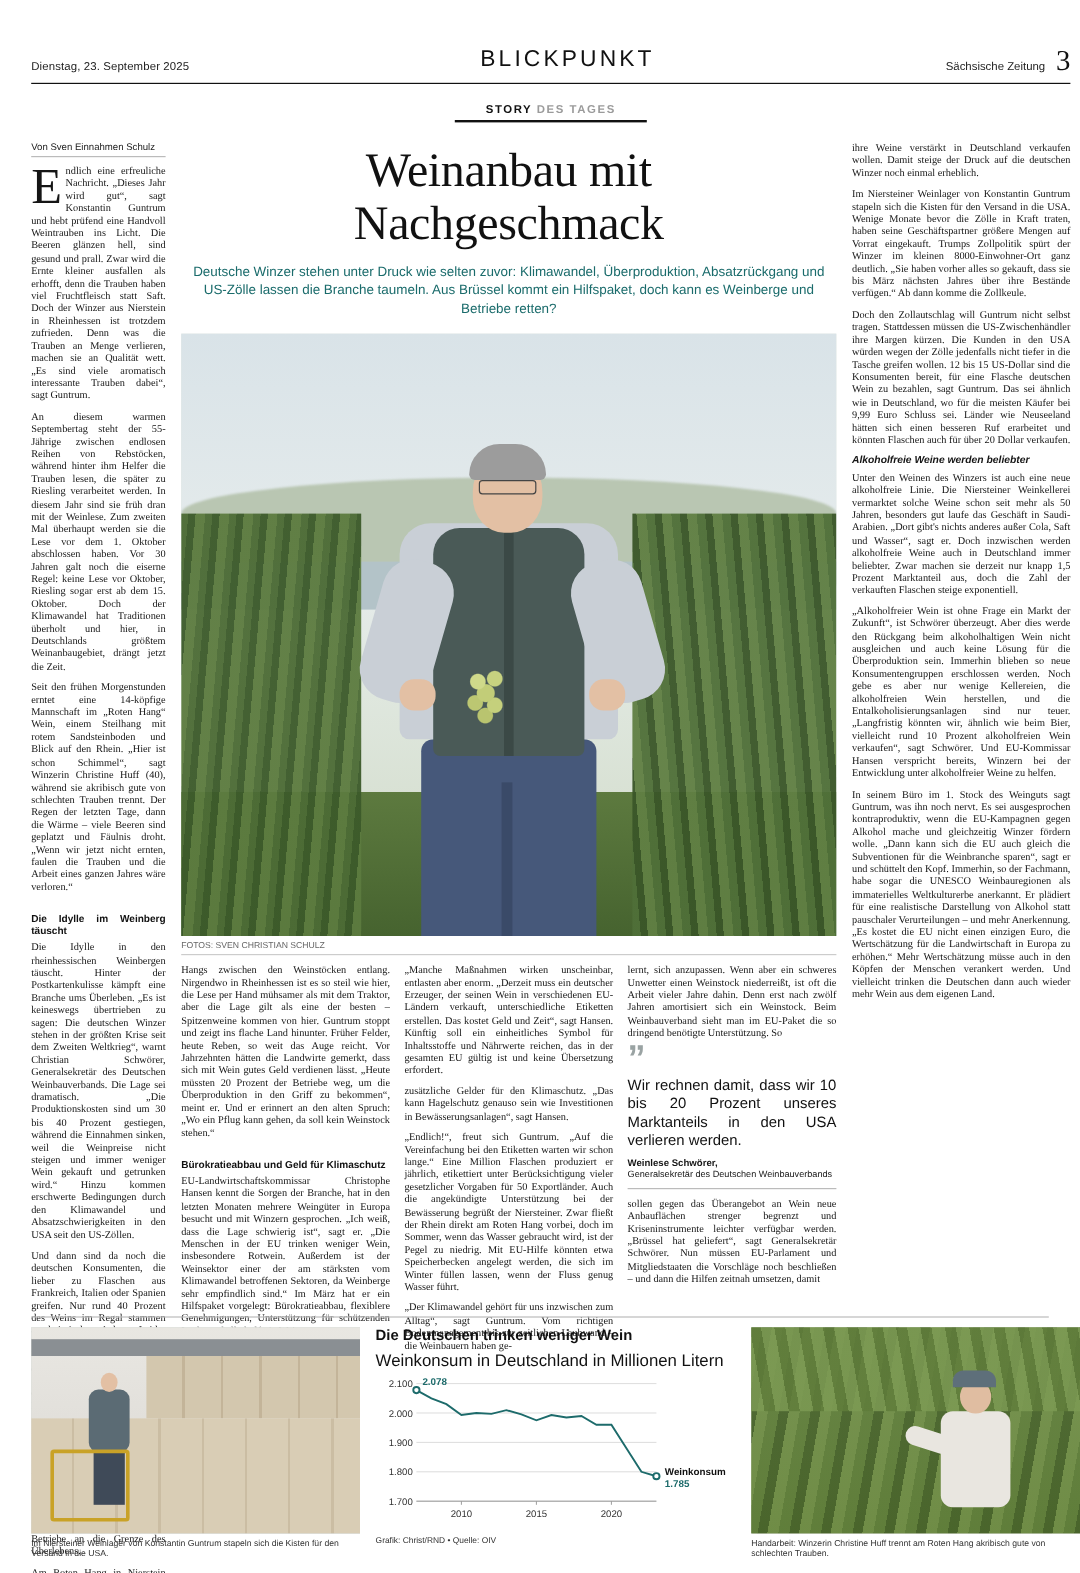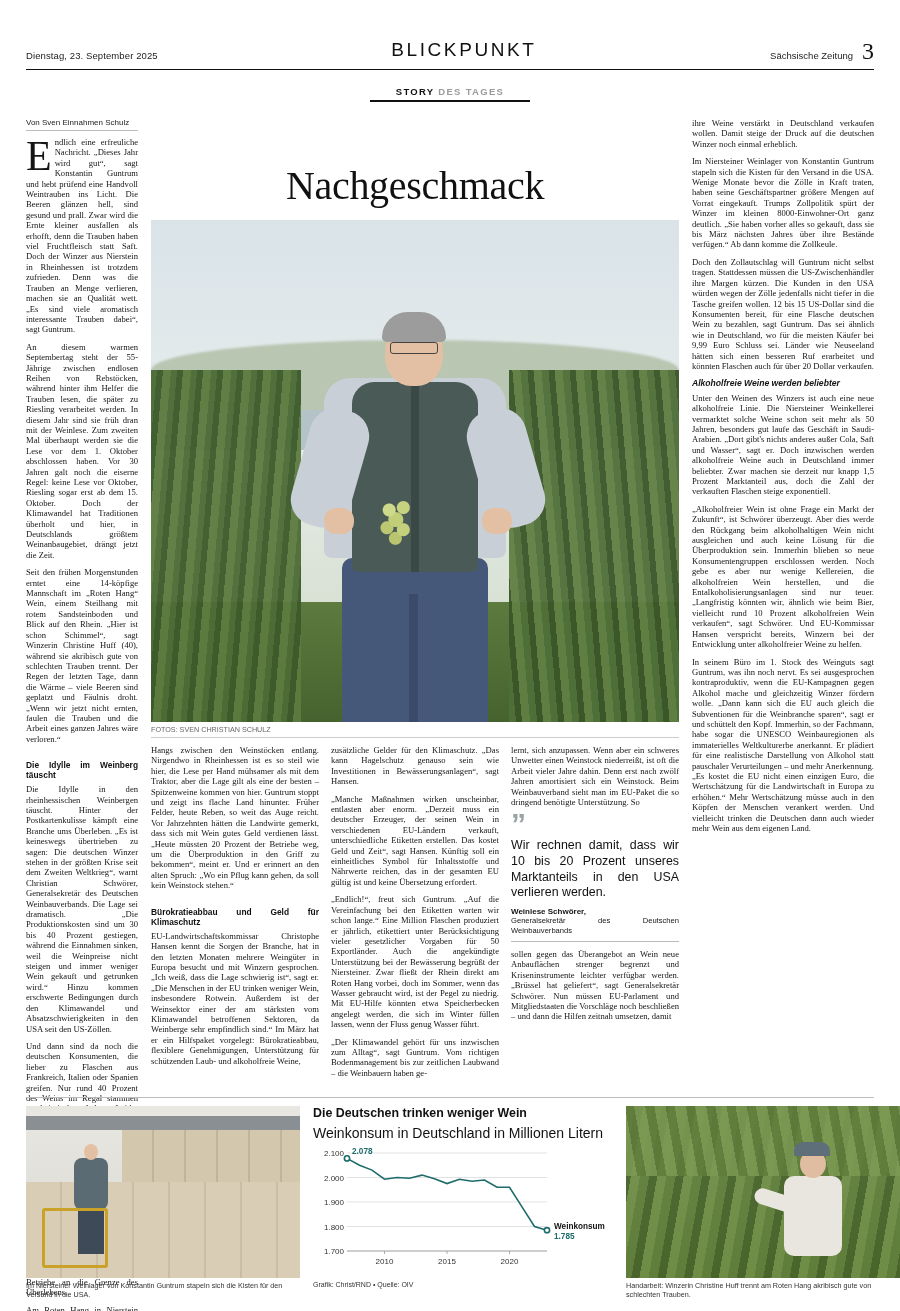--- a/index.html
+++ b/index.html
@@ -5,21 +5,21 @@
   * { box-sizing: border-box; }
   html, body { margin:0; padding:0; }
   body {
     width: 900px; height: 1311px;
     background: #ffffff;
     font-family: "Liberation Serif", serif;
     color: #111;
     position: relative;
     overflow: hidden;
   }
-  .page { position:relative; width:900px; height:1311px; padding: 26px 26px 10px 26px; }
+  .page { position:relative; width:900px; height:1311px; padding: 26px 8px 10px 26px; }
 
   
   .masthead {
     display:flex; align-items:flex-end; justify-content:space-between;
     border-bottom: 1.2px solid #111;
     padding-bottom: 8px;
     height: 44px;
   }
   .masthead .date { font-family:"Liberation Sans", sans-serif; font-size:9.5px; color:#222; letter-spacing:0.1px; }
   .masthead .center { font-family:"Liberation Sans", sans-serif; font-size:19px; letter-spacing:2.6px; font-weight:400; color:#111; }
@@ -202,23 +202,24 @@
         <div class="subhead">Die Idylle im Weinberg täuscht</div>
         <p>Die Idylle in den rheinhessischen Weinbergen täuscht. Hinter der Postkartenkulisse kämpft eine Branche ums Überleben. „Es ist keineswegs übertrieben zu sagen: Die deutschen Winzer stehen in der größten Krise seit dem Zweiten Weltkrieg“, warnt Christian Schwörer, Generalsekretär des Deutschen Weinbauverbands. Die Lage sei dramatisch. „Die Produktionskosten sind um 30 bis 40 Prozent gestiegen, während die Einnahmen sinken, weil die Weinpreise nicht steigen und immer weniger Wein gekauft und getrunken wird.“ Hinzu kommen erschwerte Bedingungen durch den Klimawandel und Absatzschwierigkeiten in den USA seit den US-Zöllen.</p>
         <p>Und dann sind da noch die deutschen Konsumenten, die lieber zu Flaschen aus Frankreich, Italien oder Spanien greifen. Nur rund 40 Prozent des Weins im Regal stammen aus heimischem Anbau. „Leider haben wir keinen ausgeprägten Wein-Patriotismus wie Spanien oder Frankreich“, sagt Schwörer. In Deutschland zähle oft nur der Preis, nicht die Herkunft. „Dabei können sich gerade unsere Weißweine mit ihrer besonderen Stilistik sehen lassen.“</p>
         <p>Seit Jahrzehnten geht der Weinkonsum hierzulande zurück und die deutschen Weinbauern produzieren mehr Wein, als die Kunden kaufen. Die Überproduktion bringt viele Betriebe an die Grenze des Überlebens.</p>
         <p>Am Roten Hang in Nierstein windet sich Guntrums alter VW-Bus auf den schmalen Wegen des Roten</p>
       </div>
     </div>
 
     <div>
       <h1 class="headline">
-        <br>
+        <span>Weinanbau mit</span><br>
         <span>Nachgeschmack</span>
       </h1>
+      <div class="standfirst">Deutsche Winzer stehen unter Druck wie selten zuvor: Klimawandel, Überproduktion, Absatzrückgang und US-Zölle lassen die Branche taumeln. Aus Brüssel kommt ein Hilfspaket, doch kann es Weinberge und Betriebe retten?</div>
 
       <div class="hero">
         <div class="sky"></div>
         <div class="hills"></div>
         <div class="water"></div>
         <div class="ground"></div>
         <div class="vines-l"></div>
         <div class="vines-r"></div>
         <div class="person">
           <div class="p-jeans"></div>
@@ -238,22 +239,22 @@
         <span class="credit">FOTOS: SVEN CHRISTIAN SCHULZ</span>
       </div>
 
       <div class="center-cols">
         <div class="col-text">
           <p>Hangs zwischen den Weinstöcken entlang. Nirgendwo in Rheinhessen ist es so steil wie hier, die Lese per Hand mühsamer als mit dem Traktor, aber die Lage gilt als eine der besten – Spitzenweine kommen von hier. Guntrum stoppt und zeigt ins flache Land hinunter. Früher Felder, heute Reben, so weit das Auge reicht. Vor Jahrzehnten hätten die Landwirte gemerkt, dass sich mit Wein gutes Geld verdienen lässt. „Heute müssten 20 Prozent der Betriebe weg, um die Überproduktion in den Griff zu bekommen“, meint er. Und er erinnert an den alten Spruch: „Wo ein Pflug kann gehen, da soll kein Weinstock stehen.“</p>
           <div class="subhead">Bürokratieabbau und Geld für Klimaschutz</div>
           <p>EU-Landwirtschaftskommissar Christophe Hansen kennt die Sorgen der Branche, hat in den letzten Monaten mehrere Weingüter in Europa besucht und mit Winzern gesprochen. „Ich weiß, dass die Lage schwierig ist“, sagt er. „Die Menschen in der EU trinken weniger Wein, insbesondere Rotwein. Außerdem ist der Weinsektor einer der am stärksten vom Klimawandel betroffenen Sektoren, da Weinberge sehr empfindlich sind.“ Im März hat er ein Hilfspaket vorgelegt: Bürokratieabbau, flexiblere Genehmigungen, Unterstützung für schützenden Laub- und alkoholfreie Weine,</p>
         </div>
         <div class="col-text">
+          <p>„Manche Maßnahmen wirken unscheinbar, entlasten aber enorm. „Derzeit muss ein deutscher Erzeuger, der seinen Wein in verschiedenen EU-Ländern verkauft, unterschiedliche Etiketten erstellen. Das kostet Geld und Zeit“, sagt Hansen. Künftig soll ein einheitliches Symbol für Inhaltsstoffe und Nährwerte reichen, das in der gesamten EU gültig ist und keine Übersetzung erfordert.</p>
           <p>zusätzliche Gelder für den Klimaschutz. „Das kann Hagelschutz genauso sein wie Investitionen in Bewässerungsanlagen“, sagt Hansen.</p>
-          <p>„Manche Maßnahmen wirken unscheinbar, entlasten aber enorm. „Derzeit muss ein deutscher Erzeuger, der seinen Wein in verschiedenen EU-Ländern verkauft, unterschiedliche Etiketten erstellen. Das kostet Geld und Zeit“, sagt Hansen. Künftig soll ein einheitliches Symbol für Inhaltsstoffe und Nährwerte reichen, das in der gesamten EU gültig ist und keine Übersetzung erfordert.</p>
           <p>„Endlich!“, freut sich Guntrum. „Auf die Vereinfachung bei den Etiketten warten wir schon lange.“ Eine Million Flaschen produziert er jährlich, etikettiert unter Berücksichtigung vieler gesetzlicher Vorgaben für 50 Exportländer. Auch die angekündigte Unterstützung bei der Bewässerung begrüßt der Niersteiner. Zwar fließt der Rhein direkt am Roten Hang vorbei, doch im Sommer, wenn das Wasser gebraucht wird, ist der Pegel zu niedrig. Mit EU-Hilfe könnten etwa Speicherbecken angelegt werden, die sich im Winter füllen lassen, wenn der Fluss genug Wasser führt.</p>
           <p>„Der Klimawandel gehört für uns inzwischen zum Alltag“, sagt Guntrum. Vom richtigen Bodenmanagement bis zur zeitlichen Laubwand – die Weinbauern haben ge-</p>
         </div>
         <div class="col-text">
           <p>lernt, sich anzupassen. Wenn aber ein schweres Unwetter einen Weinstock niederreißt, ist oft die Arbeit vieler Jahre dahin. Denn erst nach zwölf Jahren amortisiert sich ein Weinstock. Beim Weinbauverband sieht man im EU-Paket die so dringend benötigte Unterstützung. So</p>
           <div class="quotebox">
             <div class="quotemark">”</div>
             <div class="quotetext">Wir rechnen damit, dass wir 10 bis 20 Prozent unseres Marktanteils in den USA verlieren werden.</div>
             <div class="quoteattr">
               <b>Weinlese Schwörer,</b><br>

